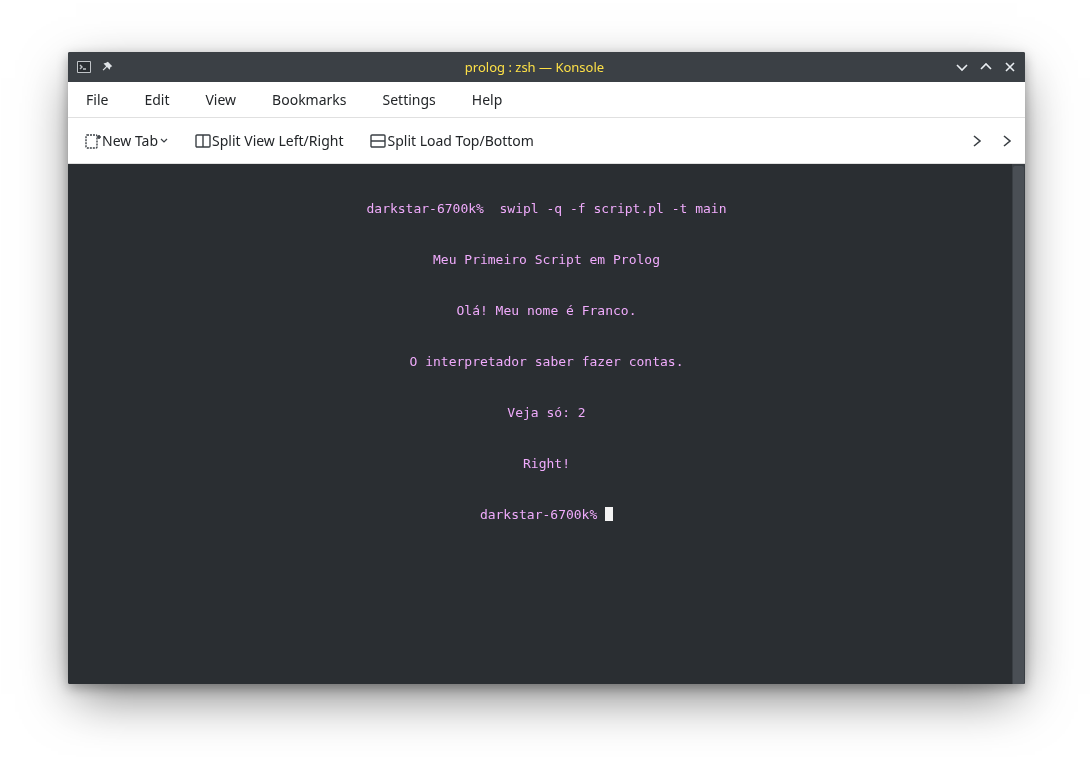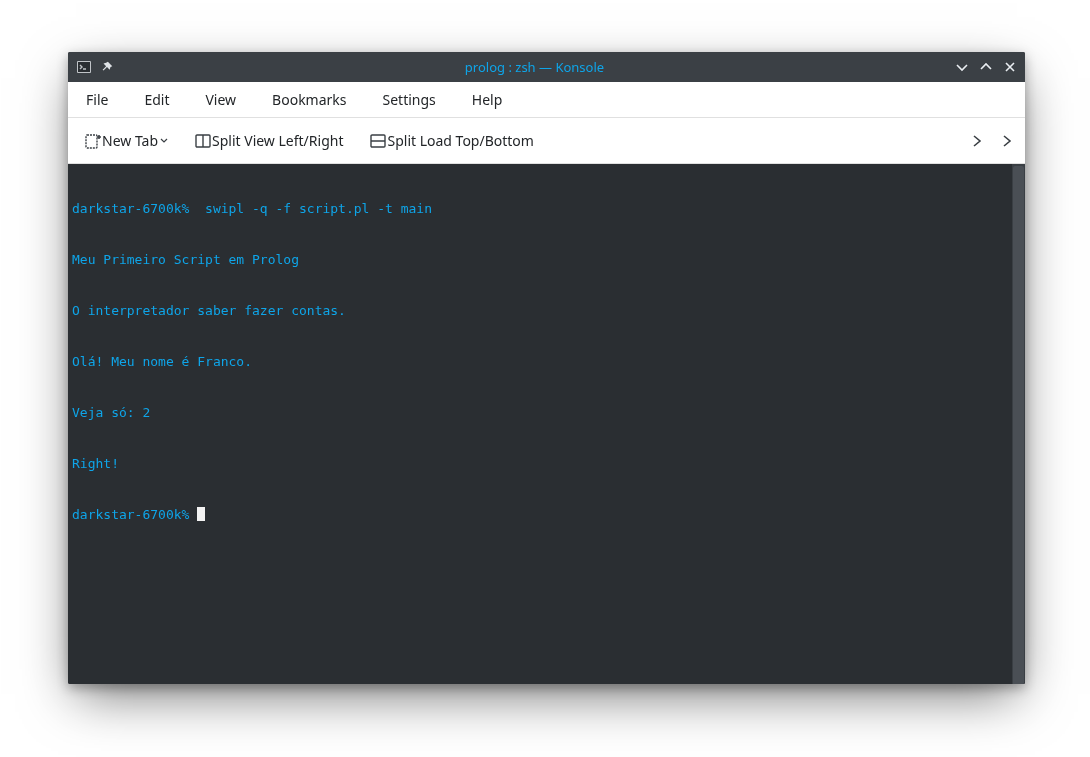--- a/index.html
+++ b/index.html
@@ -22,21 +22,21 @@
       box-shadow: 0 18px 50px -8px rgba(0,0,0,0.55), 0 4px 12px rgba(0,0,0,0.3);
       display: flex;
       flex-direction: column;
       background: #2a2e32;
     }
     .titlebar {
       height: 30px;
       background: #3b4045;
       display: flex;
       align-items: center;
-      color: #0ea5e9;
+      color: #fde047;
       padding: 0 8px;
       flex: 0 0 auto;
     }
     .titlebar-left { display: flex; align-items: center; gap: 8px; }
     .titlebar-title { flex: 1; text-align: center; font-size: 13px; }
     .titlebar-controls { display: flex; align-items: center; gap: 10px; }
     .titlebar-controls span, .titlebar-left span { display: inline-flex; align-items: center; justify-content: center; }
     .menubar {
       background: #ffffff;
       height: 36px;
@@ -69,28 +69,29 @@
       align-items: center;
       padding: 6px 10px;
       border-radius: 3px;
       font-size: 14px;
       white-space: nowrap;
     }
     .toolbar-spacer { flex: 1; }
     .terminal {
       flex: 1;
       background: #2a2e32;
-      color: #0ea5e9;
+      color: #f0abfc;
       font-family: "Hack", "DejaVu Sans Mono", "Consolas", monospace;
       font-size: 13px;
       line-height: 17px;
       padding: 2px 4px;
       position: relative;
       overflow: hidden;
       white-space: pre;
+      text-align: center;
     }
     .terminal-line { white-space: pre; }
     .scrollbar {
       position: absolute;
       right: 0;
       top: 0;
       width: 13px;
       height: 100%;
       background: #3a3f44;
     }
@@ -210,22 +211,22 @@
         <svg width="16" height="16" viewBox="0 0 16 16">
             <path d="M5 3l6 5-6 5" stroke="#3a3f44" stroke-width="1.6" fill="none"></path>
           </svg>
       </span>
     </div>
   </div>
 
   <div class="terminal">
     <div class="terminal-line">darkstar-6700k%  swipl -q -f script.pl -t main</div>
     <div class="terminal-line">Meu Primeiro Script em Prolog</div>
+    <div class="terminal-line">Olá! Meu nome é Franco.</div>
     <div class="terminal-line">O interpretador saber fazer contas.</div>
-    <div class="terminal-line">Olá! Meu nome é Franco.</div>
     <div class="terminal-line">Veja só: 2</div>
     <div class="terminal-line">Right!</div>
     <div class="terminal-line"><span>darkstar-6700k% </span><span class="cursor"></span></div>
     <div class="scrollbar">
       <div class="scrollbar-thumb"></div>
     </div>
   </div>
 
 </div>
 

